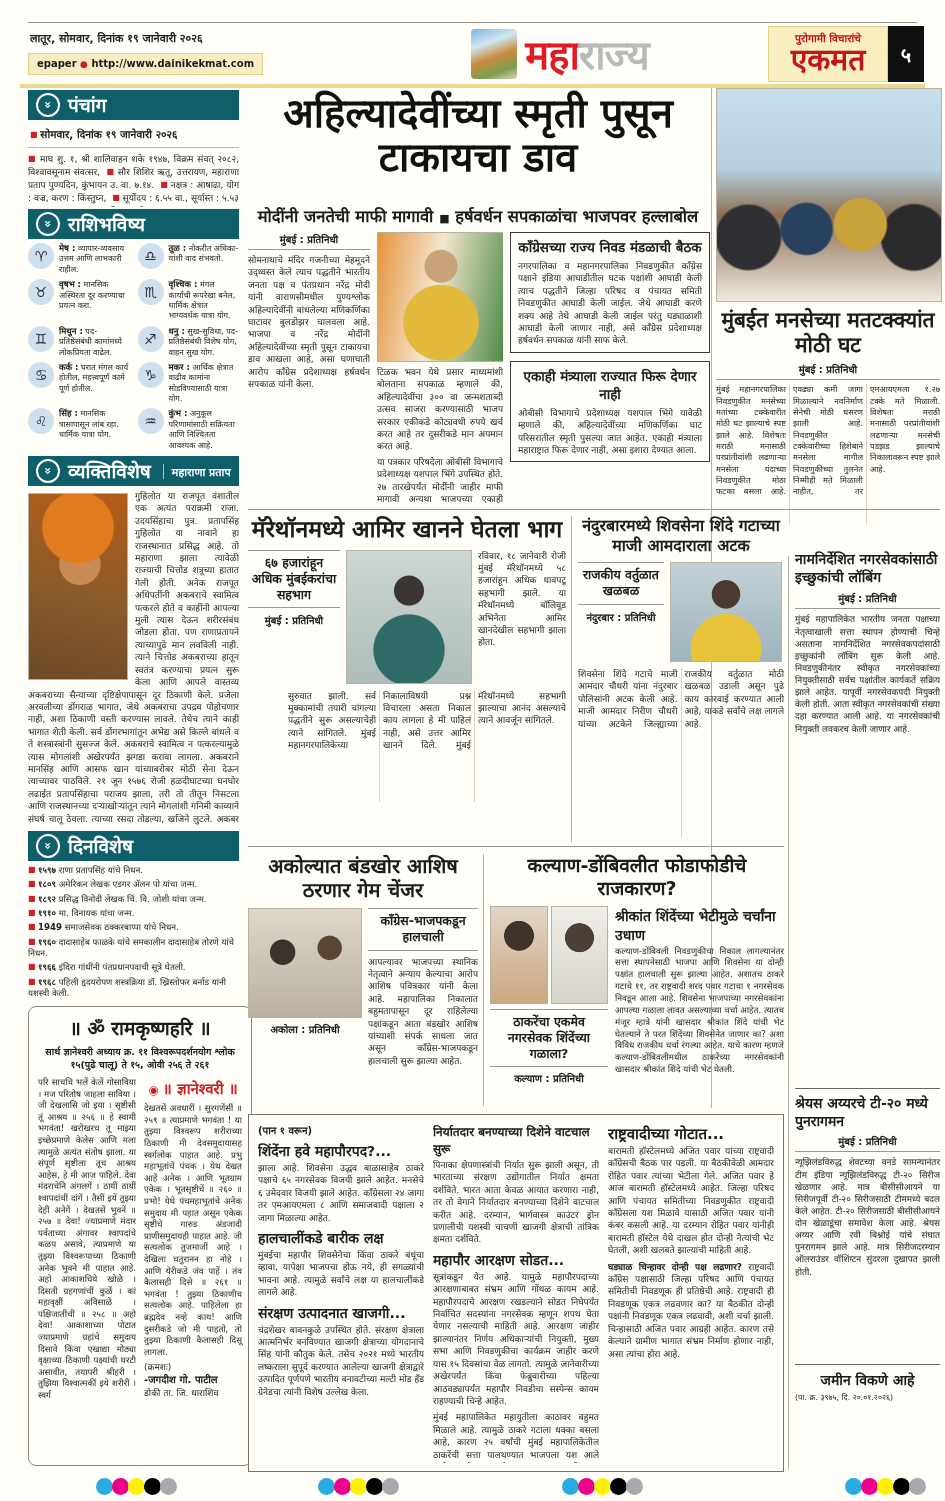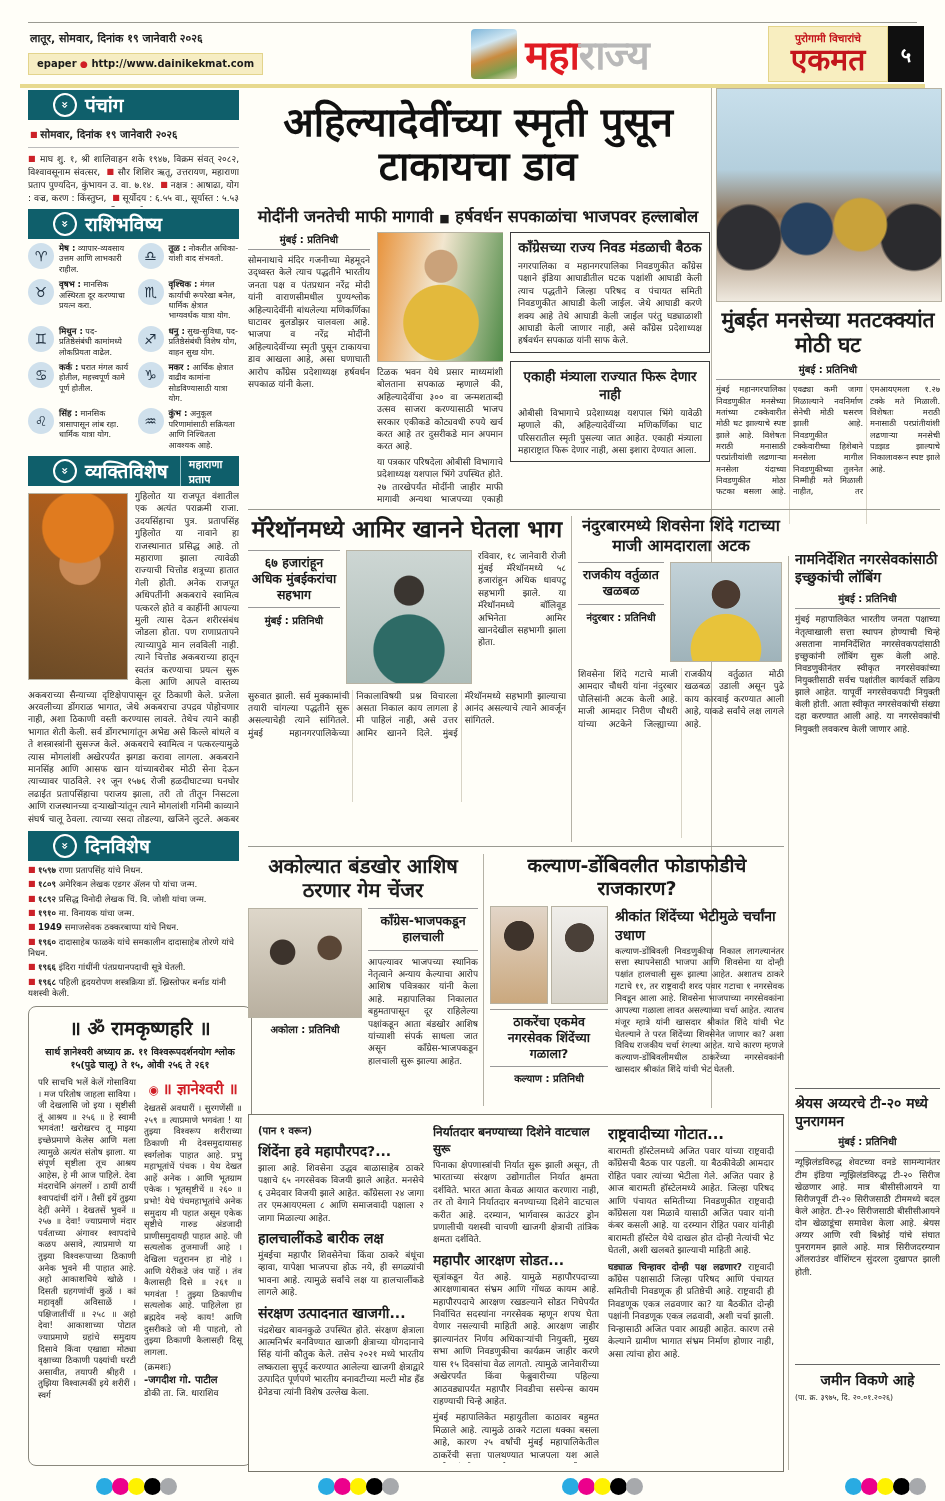--- a/index.html
+++ b/index.html
@@ -21,21 +21,21 @@
   .mh-gray{color:#b9b9b9;font-size:40px;font-weight:800;letter-spacing:-1px;}
   .brand-box{background:#f8eec0;border:1px solid #e4d489;text-align:center;padding-top:4px;}
   .brand-tag{color:#c3161c;font-size:10.5px;font-weight:700;}
   .brand-name{color:#c3161c;font-size:30px;font-weight:800;line-height:1;}
   .pageno{background:#101010;color:#fff;display:flex;align-items:center;justify-content:center;
           font-size:20px;font-weight:700;}
   .yellow-rule{position:absolute;background:#e7d98e;height:4px;}
 
   
   .sec-bar{position:absolute;left:28px;width:211px;height:30px;background:#0f5f6b;color:#fff;
-           display:flex;align-items:center;gap:8px;padding-left:25px;box-sizing:border-box;}
+           display:flex;align-items:center;gap:8px;padding-left:8px;box-sizing:border-box;}
   .sec-bar .circ{width:20px;height:20px;border:2px solid #fff;border-radius:50%;
            display:flex;align-items:center;justify-content:center;flex:none;}
   .sec-bar .chev{display:inline-block;transform:rotate(90deg);font-size:12px;font-weight:700;line-height:1;}
   .sec-title{font-size:19px;font-weight:800;}
   .sec-sub{font-size:11px;font-weight:700;border-left:1px solid #9fc7cc;padding-left:8px;margin-left:4px;}
   .side-blk{position:absolute;left:28px;width:211px;overflow:hidden;}
   .redsq::before{content:"■ ";color:#cc2127;font-size:8px;vertical-align:1px;}
   .pan-date{font-size:10.5px;font-weight:700;border-bottom:1px solid #bbb;padding:4px 0 6px 2px;}
   .pan-body{font-size:9px;line-height:1.45;text-align:justify;padding-top:5px;}
   .pan-body .seg{margin-right:3px;}
@@ -274,21 +274,21 @@
       <div class="dny-col">
         <div class="dny-logo"><span class="pin">◉ </span><span>॥ ज्ञानेश्वरी ॥</span></div>
         <span>देखतसें अवधारीं । सुरगणेंसीं ॥ २५९ ॥ त्याप्रमाणे भगवंता ! या तुझ्या विश्वरूप शरीराच्या ठिकाणी मी देवसमुदायासह स्वर्गलोक पाहात आहे. प्रभु महाभूतांचें पंचक । येथ देखत आहें अनेक । आणि भूतग्राम एकेक । भूतसृष्टीचें ॥ २६० ॥ प्रभो! येथे पंचमहाभूतांचे अनेक समुदाय मी पहात असून एकेक सृष्टीचे गारुड अंडजादी प्राणीसमुदायही पाहात आहे. जी सत्यलोक तुजमाजीं आहे । देखिला चतुरानन हा नोहे । आणि येरीकडे जंव पाहें । तंव कैलासही दिसे ॥ २६१ ॥ भगवंता ! तुझ्या ठिकाणीच सत्यलोक आहे. पाहिलेला हा ब्रह्मदेव नव्हे काय! आणि दुसरीकडे जो मी पाहतो, तो तुझ्या ठिकाणी कैलासही दिसू लागला.</span>
         <div class="dny-close">(क्रमशः)</div>
         <div class="dny-auth">-जगदीश गो. पाटील</div>
         <div class="dny-place">डोकी ता. जि. धाराशिव</div>
       </div>
     </div>
   </div>
 
-  <div class="abs lead-headline" style="left:248px;top:100px;width:460px;">अहिल्यादेवींच्या स्मृती पुसून टाकायचा डाव</div>
+  <div class="abs lead-headline" style="left:248px;top:91px;width:460px;">अहिल्यादेवींच्या स्मृती पुसून टाकायचा डाव</div>
   <div class="abs lead-subhead" style="left:248px;top:204px;width:460px;">
     <span>मोदींनी जनतेची माफी मागावी</span>
     <span class="sq">■</span>
     <span>हर्षवर्धन सपकाळांचा भाजपवर हल्लाबोल</span>
   </div>
   <div class="abs lead-wrap" style="left:248px;top:232px;width:462px;height:273px;overflow:hidden;">
     <div class="lead-col" style="width:122px;flex:none;">
       <span class="byline">मुंबई : प्रतिनिधी</span>
       <div class="body-txt">सोमनाथाचे मंदिर गजनीच्या मेहमूदने उद्ध्वस्त केले त्याच पद्धतीने भारतीय जनता पक्ष व पंतप्रधान नरेंद्र मोदी यांनी वाराणसीमधील पुण्यश्लोक अहिल्यादेवींनी बांधलेल्या मणिकर्णिका घाटावर बुलडोझर चालवला आहे. भाजपा व नरेंद्र मोदींनी अहिल्यादेवींच्या स्मृती पुसून टाकायचा डाव आखला आहे, असा घणाघाती आरोप काँग्रेस प्रदेशाध्यक्ष हर्षवर्धन सपकाळ यांनी केला.</div>
     </div>
@@ -322,21 +322,21 @@
   <div class="abs" style="left:248px;top:516px;width:318px;height:326px;overflow:hidden;">
     <div class="mid-headline" style="font-size:23px;">मॅरेथॉनमध्ये आमिर खानने घेतला भाग</div>
     <div style="display:flex;gap:6px;margin-top:6px;">
       <div style="width:92px;flex:none;">
         <div class="sub-bold">६७ हजारांहून अधिक मुंबईकरांचा सहभाग</div>
         <span class="byline" style="margin-top:5px;border-bottom:none;">मुंबई : प्रतिनिधी</span>
       </div>
       <div class="photo aamir-photo" style="flex:none;"></div>
       <div class="body-txt" style="flex:1;overflow:hidden;">रविवार, १८ जानेवारी रोजी मुंबई मॅरेथॉनमध्ये ५८ हजारांहून अधिक धावपटू सहभागी झाले. या मॅरेथॉनमध्ये बॉलिवूड अभिनेता आमिर खानदेखील सहभागी झाला होता.</div>
     </div>
-    <div class="body-txt cols3" style="margin-top:6px;height:112px;overflow:hidden;">सुरुवात झाली. सर्व मुक्कामांची तयारी चांगल्या पद्धतीने सुरू असल्याचेही त्याने सांगितले. मुंबई महानगरपालिकेच्या निकालाविषयी प्रश्न विचारला असता निकाल काय लागला हे मी पाहिलं नाही, असे उत्तर आमिर खानने दिले. मुंबई मॅरेथॉनमध्ये सहभागी झाल्याचा आनंद असल्याचे त्याने आवर्जून सांगितले.</div>
+    <div class="body-txt cols3" style="margin-top:6px;height:112px;overflow:hidden;margin-left:40px;">सुरुवात झाली. सर्व मुक्कामांची तयारी चांगल्या पद्धतीने सुरू असल्याचेही त्याने सांगितले. मुंबई महानगरपालिकेच्या निकालाविषयी प्रश्न विचारला असता निकाल काय लागला हे मी पाहिलं नाही, असे उत्तर आमिर खानने दिले. मुंबई मॅरेथॉनमध्ये सहभागी झाल्याचा आनंद असल्याचे त्याने आवर्जून सांगितले.</div>
   </div>
 
   <div class="rule-v" style="left:571px;top:516px;height:326px;"></div>
   <div class="abs" style="left:578px;top:516px;width:206px;height:326px;overflow:hidden;">
     <div class="sm-headline">नंदुरबारमध्ये शिवसेना शिंदे गटाच्या माजी आमदाराला अटक</div>
     <div style="display:flex;gap:6px;margin-top:6px;align-items:flex-start;">
       <div style="width:86px;flex:none;">
         <div class="sub-bold">राजकीय वर्तुळात खळबळ</div>
         <span class="byline" style="margin-top:5px;border-bottom:none;">नंदुरबार : प्रतिनिधी</span>
       </div>

